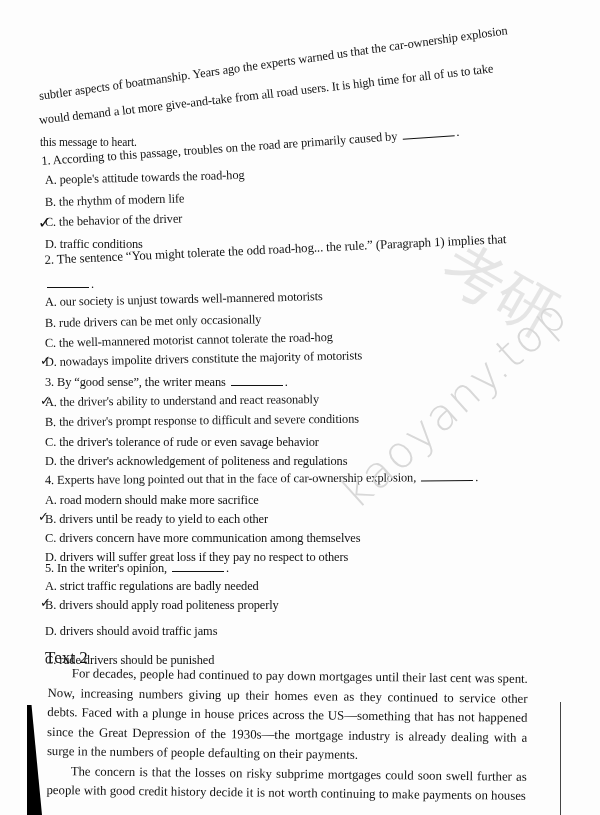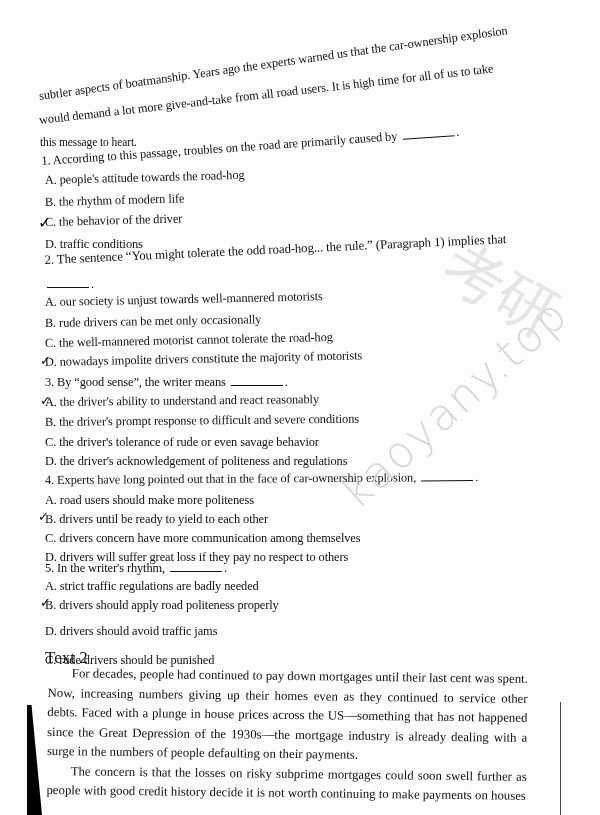--- a/index.html
+++ b/index.html
@@ -58,29 +58,29 @@
 <span class="check" style="left:40px; top:393px;">✓</span>
 <div class="line opt" style="top:414px; transform:rotate(-0.6deg); transform-origin:0 100%;"><span>B.</span> <span>the driver's prompt response to difficult and severe conditions</span></div>
 <div class="line opt" style="top:434px;"><span>C.</span> <span>the driver's tolerance of rude or even savage behavior</span></div>
 <div class="line opt" style="top:453px;"><span>D.</span> <span>the driver's acknowledgement of politeness and regulations</span></div>
 
 <div class="line opt" style="top:472px; transform:rotate(-0.4deg); transform-origin:0 100%;">
   <span>4.</span>
   <span>Experts have long pointed out that in the face of car-ownership explosion,</span>
   <span class="blank"></span>.
 </div>
-<div class="line opt" style="top:492px;"><span>A.</span> <span>road users should make more politeness</span></div>
+<div class="line opt" style="top:492px;"><span>A.</span> <span>road modern should make more sacrifice</span></div>
 <div class="line opt" style="top:511px;"><span>B.</span> <span>drivers until be ready to yield to each other</span></div>
 <span class="check" style="left:38px; top:509px;">✓</span>
 <div class="line opt" style="top:530px;"><span>C.</span> <span>drivers concern have more communication among themselves</span></div>
 <div class="line opt" style="top:549px;"><span>D.</span> <span>drivers will suffer great loss if they pay no respect to others</span></div>
 
 <div class="line opt" style="top:560px;">
   <span>5.</span>
-  <span>In the writer's rhythm,</span>
+  <span>In the writer's opinion,</span>
   <span class="blank"></span>.
 </div>
 <div class="line opt" style="top:578px;"><span>A.</span> <span>strict traffic regulations are badly needed</span></div>
 <div class="line opt" style="top:597px;"><span>B.</span> <span>drivers should apply road politeness properly</span></div>
 <span class="check" style="left:40px; top:595px;">✓</span>
 <div class="line opt" style="top:652px;"><span>C.</span> <span>rude drivers should be punished</span></div>
 <div class="line opt" style="top:623px;"><span>D.</span> <span>drivers should avoid traffic jams</span></div>
 
 <div class="text-head">Text 2</div>
 <div class="para" style="top:664px;">

